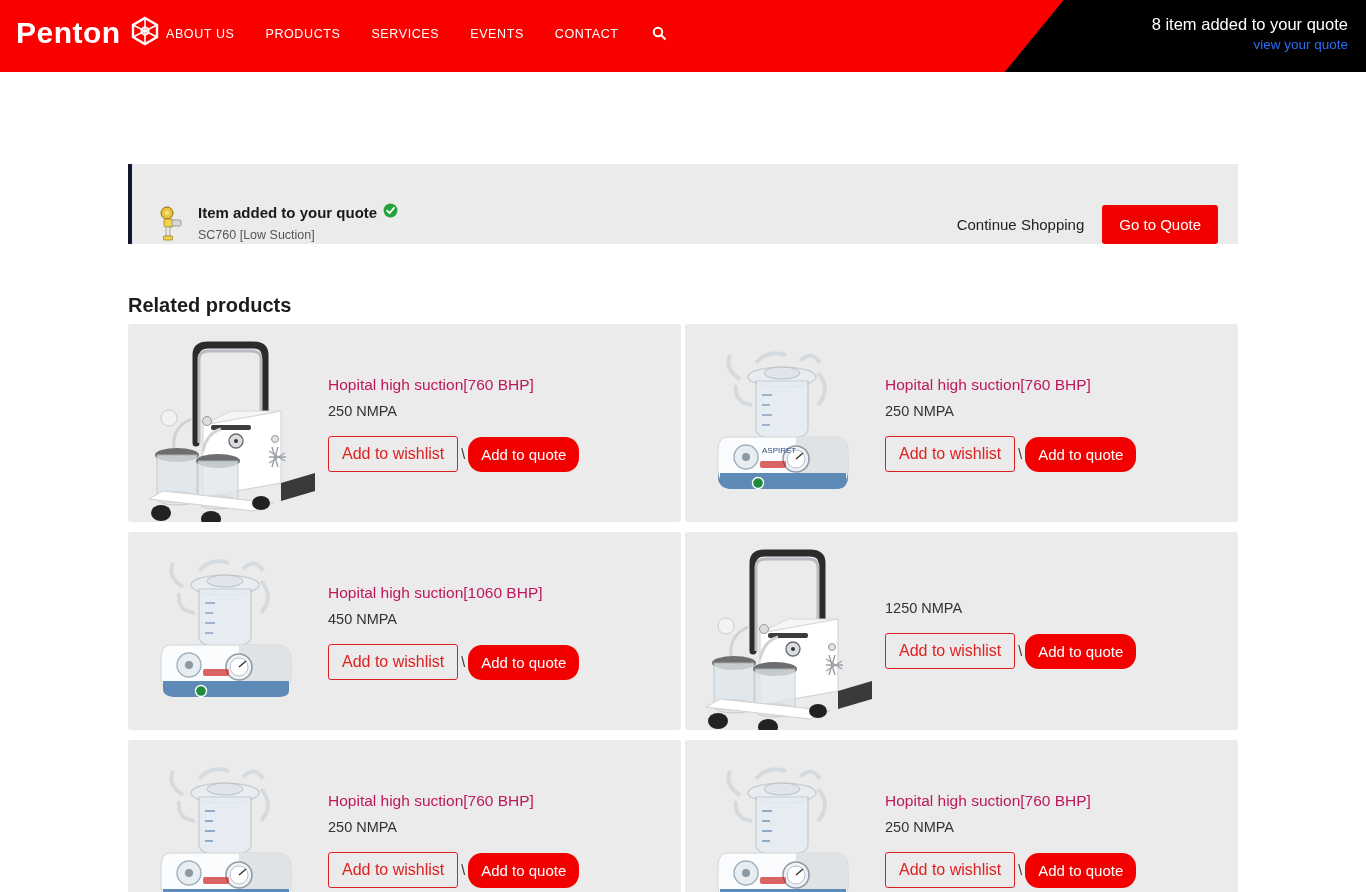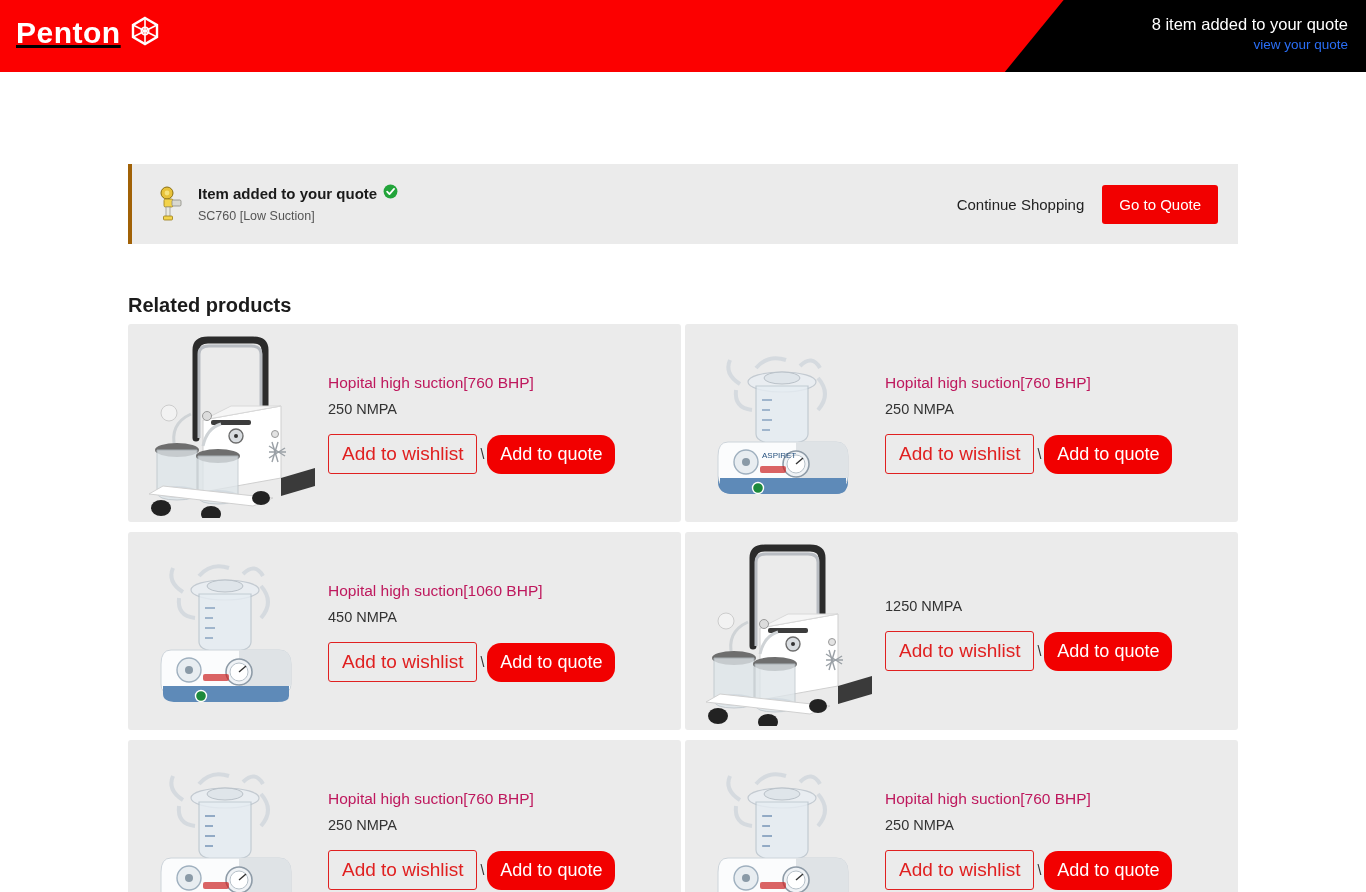--- a/index.html
+++ b/index.html
@@ -22,21 +22,20 @@
     top: 0; right: 0;
     width: 420px; height: 72px;
     background: #000000;
     clip-path: polygon(14% 100%, 100% 100%, 100% 0%, 28% 0%);
   }
   .brand {
     position: absolute;
     left: 16px; top: 16px;
     display: flex; align-items: center; gap: 9px;
     z-index: 3;
-    text-decoration: underline;
   }
   .brand-text {
     color: #ffffff;
     font-size: 30px;
     font-weight: 700;
     letter-spacing: 0.5px;
     line-height: 34px;
   }
   .brand-logo { display: block; }
 
@@ -85,23 +84,23 @@
   }
 
   
   .page { position: relative; width: 1366px; }
 
   .notice {
     position: absolute;
     left: 128px; top: 92px;
     width: 1110px; height: 80px;
     background: #ebebeb;
-    border-left: 4px solid #a16207;
+    border-left: 4px solid #0f172a;
     display: flex;
-    align-items: center;
+    align-items: flex-end;
   }
   .notice-icon {
     width: 34px; height: 40px;
     margin-left: 22px;
     flex: 0 0 auto;
     display: flex; align-items: center; justify-content: center;
   }
   .notice-texts { margin-left: 10px; flex: 1 1 auto; }
   .notice-title {
     font-size: 15px;
@@ -164,21 +163,21 @@
     background: #ebebeb;
     border-radius: 3px;
     display: flex;
     align-items: center;
     overflow: hidden;
   }
   .card-media {
     width: 200px; height: 181px;
     flex: 0 0 auto;
     display: flex;
-    align-items: center;
+    align-items: flex-start;
     justify-content: center;
   }
   .card-body {
     flex: 1 1 auto;
     padding-left: 0px;
     padding-right: 14px;
   }
   .card-title {
     font-size: 15.5px;
     color: #be185d;
@@ -195,37 +194,37 @@
     margin-top: 14px;
     display: flex;
     align-items: center;
     gap: 0;
   }
   .btn-outline {
     background: transparent;
     color: #e02020;
     border: 1px solid #e02020;
     border-radius: 3px;
-    font-size: 19px;
+    font-size: 16px;
     padding: 8px 13px;
     cursor: pointer;
     font-family: "Liberation Sans", sans-serif;
     white-space: nowrap;
   }
   .btn-sep {
     color: #333333;
     font-size: 14px;
     padding: 0 3px;
   }
   .btn-solid {
     background: #f20000;
     color: #ffffff;
     border: none;
     border-radius: 14px;
-    font-size: 18px;
+    font-size: 15px;
     padding: 9px 13px;
     cursor: pointer;
     font-family: "Liberation Sans", sans-serif;
     white-space: nowrap;
   }
 </style>
 </head>
 <body>
 
 <div class="header">
@@ -237,20 +236,33 @@
       <svg width="30" height="30" viewBox="0 0 30 30">
         <polygon points="15,2 27,9 27,21 15,28 3,21 3,9" fill="none" stroke="#ffffff" stroke-width="2.4"></polygon>
         <line x1="15" y1="2" x2="15" y2="28" stroke="#ffffff" stroke-width="1.6"></line>
         <line x1="3" y1="9" x2="27" y2="21" stroke="#ffffff" stroke-width="1.6"></line>
         <line x1="27" y1="9" x2="3" y2="21" stroke="#ffffff" stroke-width="1.6"></line>
         <circle cx="15" cy="15" r="3.6" fill="none" stroke="#ffffff" stroke-width="1.8"></circle>
       </svg>
     </span>
   </div>
 
+  <nav class="nav">
+    <span class="nav-item">ABOUT US</span>
+    <span class="nav-item">PRODUCTS</span>
+    <span class="nav-item">SERVICES</span>
+    <span class="nav-item">EVENTS</span>
+    <span class="nav-item">CONTACT</span>
+    <span class="nav-search">
+      <svg width="15" height="15" viewBox="0 0 15 15">
+        <circle cx="6" cy="6" r="4.2" fill="none" stroke="#ffffff" stroke-width="2"></circle>
+        <line x1="9.2" y1="9.2" x2="13.5" y2="13.5" stroke="#ffffff" stroke-width="2"></line>
+      </svg>
+    </span>
+  </nav>
 
   <div class="quote-status">
     <div class="quote-status-title">8 item added to your quote</div>
     <a class="quote-status-link">view your quote</a>
   </div>
 </div>
 
 <div class="page">
 
   <div class="notice">

